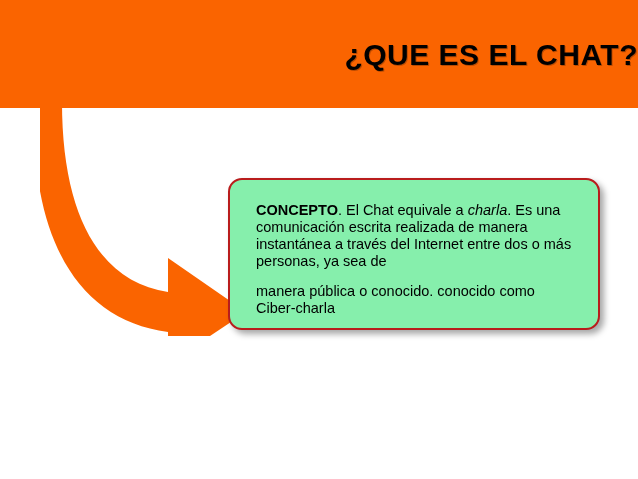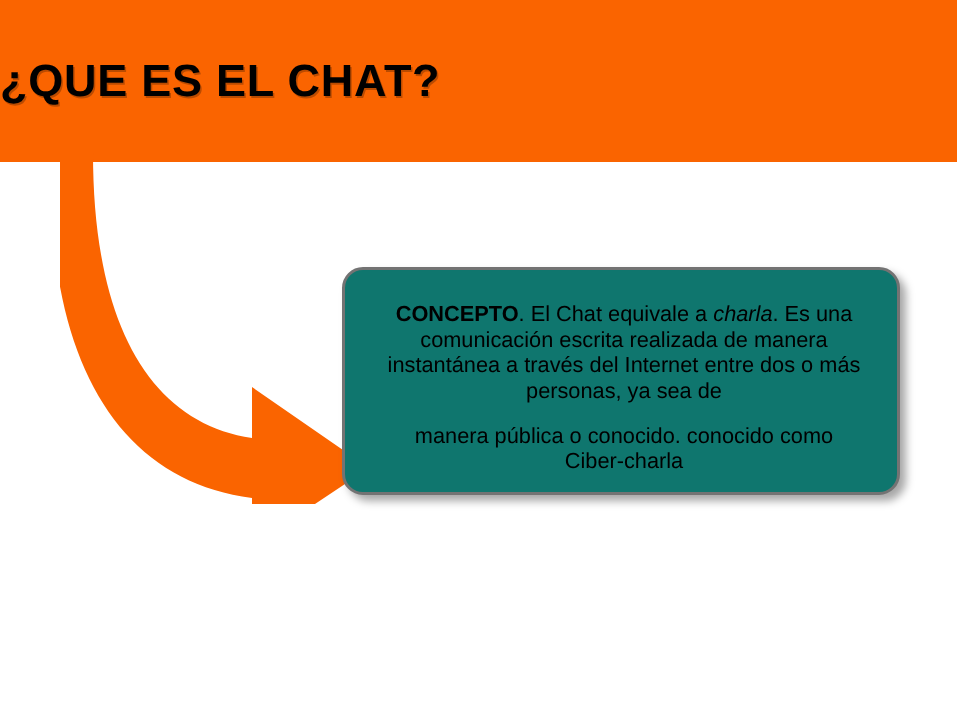--- a/index.html
+++ b/index.html
@@ -27,21 +27,21 @@
     top: 0;
     width: 638px;
     height: 108px;
     background: #FA6400;
   }
   #slide-title {
     position: absolute;
     left: 0;
     top: 38px;
     width: 638px;
-    text-align: left;
+    text-align: right;
     font-size: 30px;
     font-weight: bold;
     color: #000000;
     letter-spacing: 0.5px;
     font-family: "Liberation Sans", sans-serif;
     text-shadow: 1px 1px 0 rgba(0,0,0,0.25);
   }
   
   #arrow {
     position: absolute;
@@ -50,26 +50,25 @@
     width: 240px;
     height: 240px;
   }
   
   #concept-box {
     position: absolute;
     left: 228px;
     top: 178px;
     width: 372px;
     height: 152px;
-    background: #0f766e;
-    border: 2px solid #737373;
+    background: #86efac;
+    border: 2px solid #b91c1c;
     border-radius: 14px;
     box-shadow: 4px 4px 6px rgba(0,0,0,0.35);
     box-sizing: border-box;
-    text-align: center;
   }
   #concept-inner {
     position: absolute;
     left: 0;
     top: 0;
     width: 100%;
     height: 100%;
     padding: 22px 22px 10px 26px;
     box-sizing: border-box;
   }

